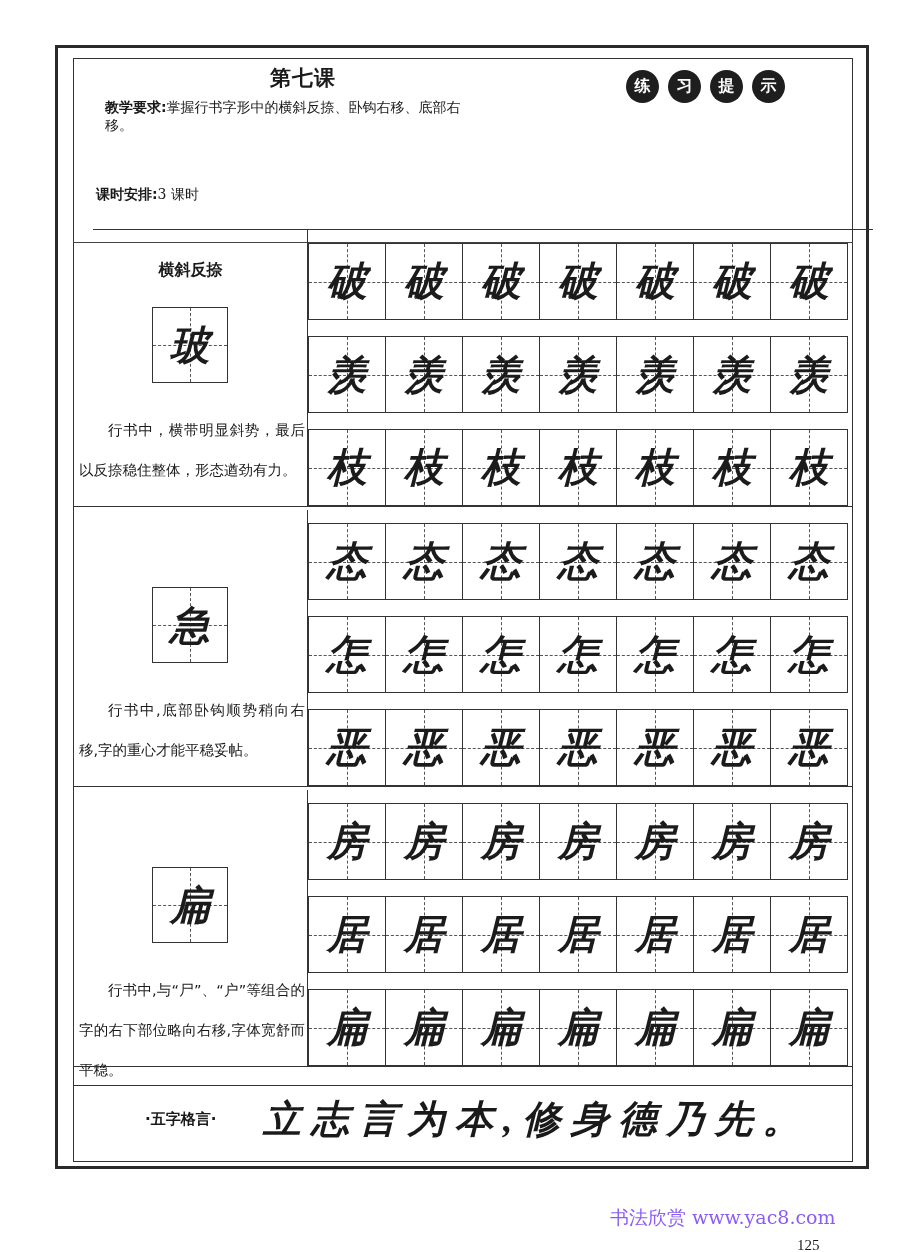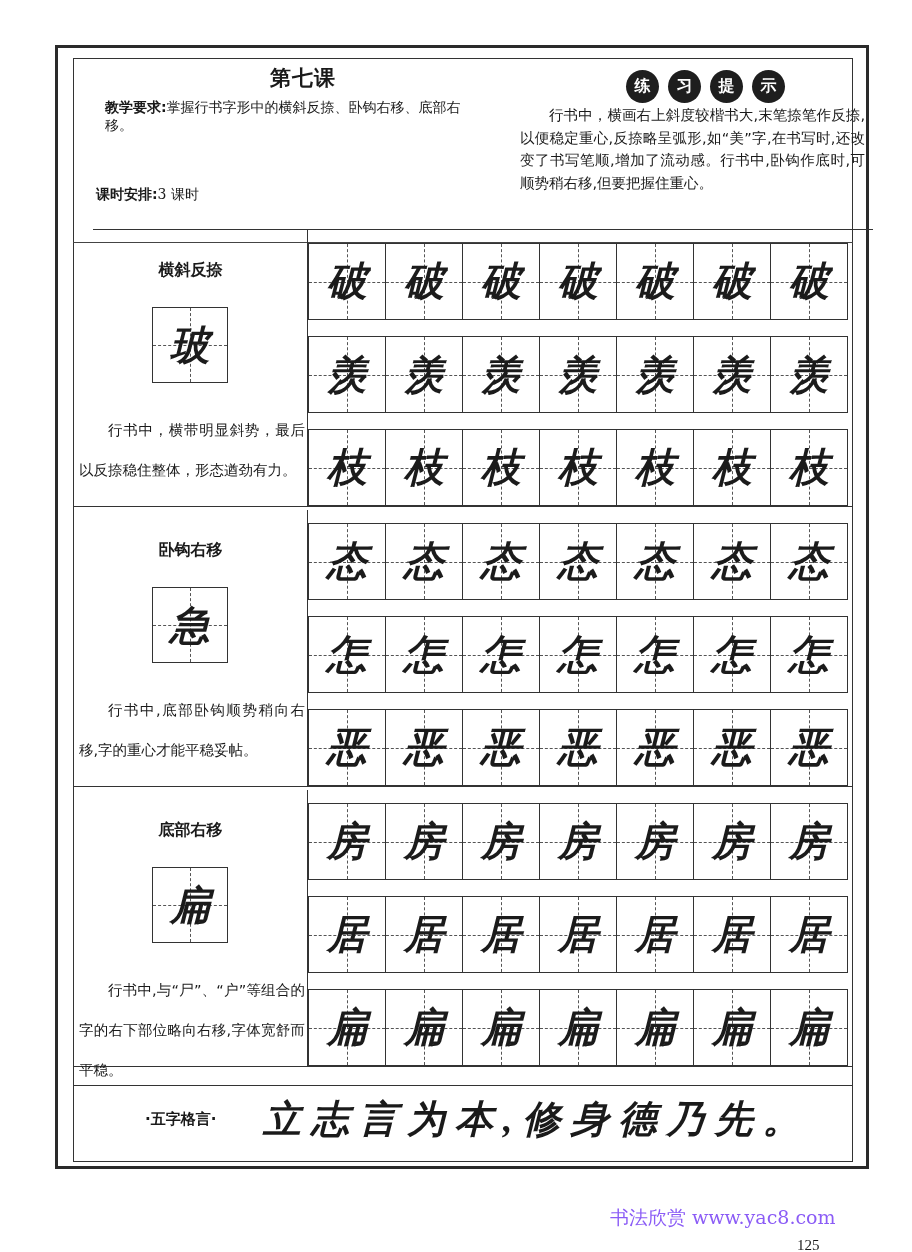--- a/index.html
+++ b/index.html
@@ -138,21 +138,20 @@
   </div>
   <div class="sched">
     <b>课时安排:</b><span>3 课时</span>
   </div>
   <div class="tips-badges">
     <div class="badge">练</div>
     <div class="badge">习</div>
     <div class="badge">提</div>
     <div class="badge">示</div>
   </div>
-  <div class="tips-text">行书中，横画右上斜度较楷书大,末笔捺笔作反捺,以便稳定重心,反捺略呈弧形,如“美”字,在书写时,还改变了书写笔顺,增加了流动感。行书中,卧钩作底时,可顺势稍右移,但要把握住重心。</div>
 </div>
 <div class="header-divider"></div>
 
 <div id="sections-root">
     <div class="section" style="top: 230px;">
       <div class="left-col">
         <div class="sec-title">横斜反捺</div>
         <div class="model-box">
           <div class="hline"></div>
           <div class="vline"></div>
@@ -271,21 +270,20 @@
           <div class="cell">
             <div class="hline"></div>
             <div class="vline"></div>
             <div class="cell-char">枝</div>
           </div>
         </div>
       </div>
     </div>
     <div class="section" style="top: 510px;">
       <div class="left-col">
-        <div class="sec-title">卧钩右移</div>
         <div class="model-box">
           <div class="hline"></div>
           <div class="vline"></div>
           <div class="model-char">急</div>
         </div>
         <div class="sec-desc">行书中,底部卧钩顺势稍向右移,字的重心才能平稳妥帖。</div>
       </div>
       <div class="grid">
         <div class="grid-row" style="top: 0px;">
           <div class="cell">
@@ -397,21 +395,20 @@
           <div class="cell">
             <div class="hline"></div>
             <div class="vline"></div>
             <div class="cell-char">恶</div>
           </div>
         </div>
       </div>
     </div>
     <div class="section" style="top: 790px;">
       <div class="left-col">
-        <div class="sec-title">底部右移</div>
         <div class="model-box">
           <div class="hline"></div>
           <div class="vline"></div>
           <div class="model-char">扁</div>
         </div>
         <div class="sec-desc">行书中,与“尸”、“户”等组合的字的右下部位略向右移,字体宽舒而平稳。</div>
       </div>
       <div class="grid">
         <div class="grid-row" style="top: 0px;">
           <div class="cell">

